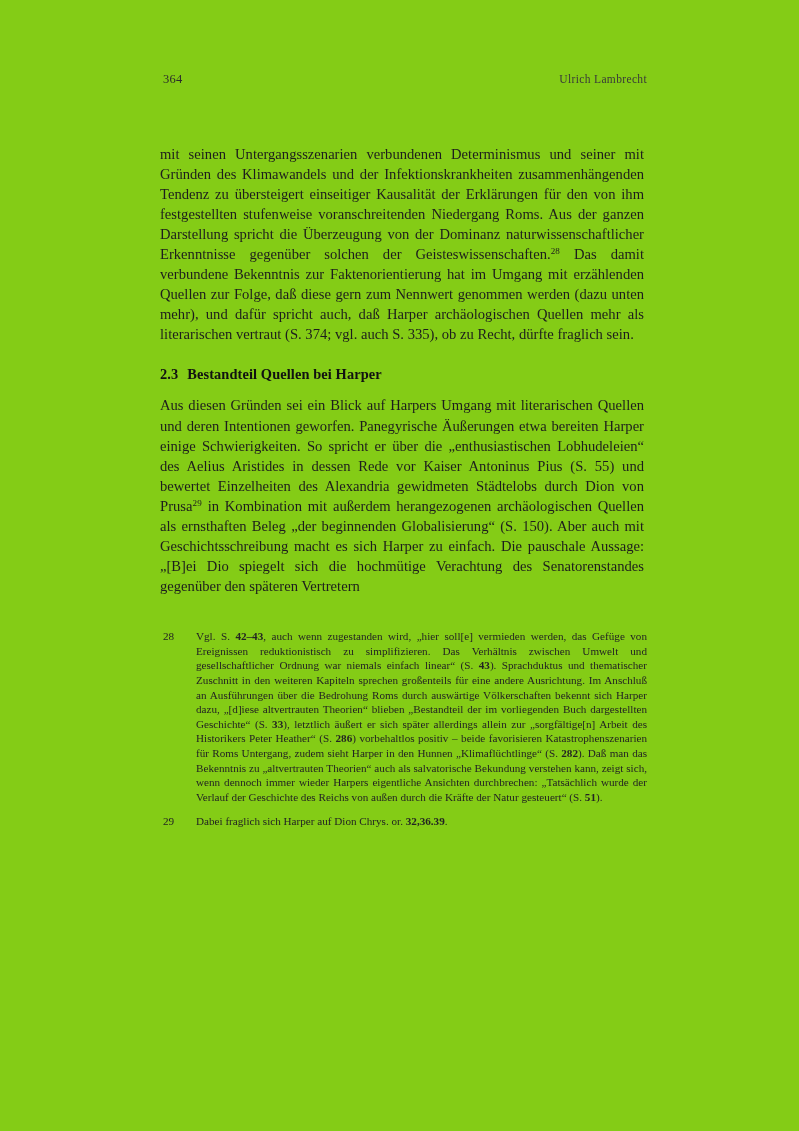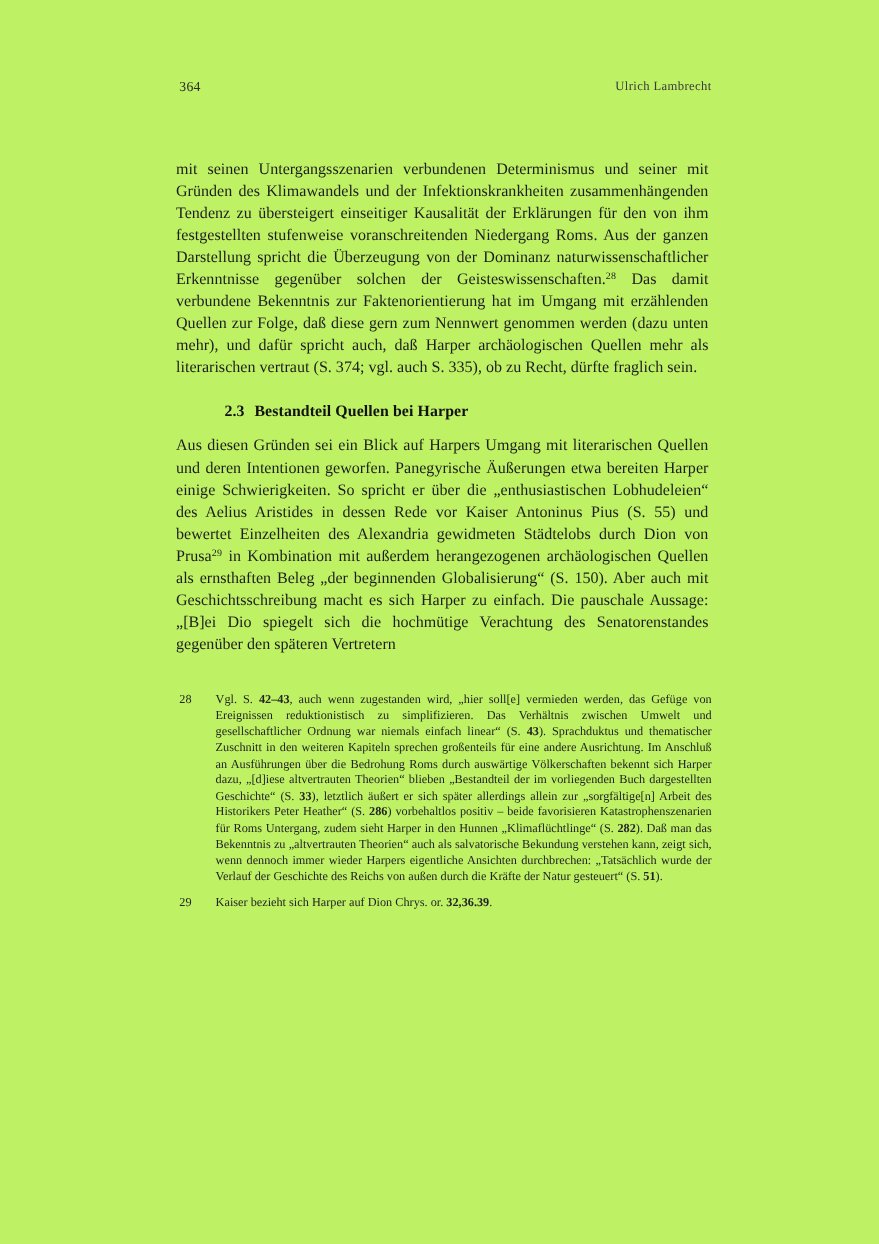--- a/index.html
+++ b/index.html
@@ -13,21 +13,21 @@
     height: 1131px;
     position: relative;
     font-family: "Liberation Serif", "DejaVu Serif", serif;
     color: #1a1a1a;
     overflow: hidden;
   }
 
   .page {
     position: absolute;
     inset: 0;
-    background: #bef264;
+    background: #84cc16;
   }
 
   
   .running-head {
     position: absolute;
     top: 72px;
     left: 163px;
     width: 484px;
     height: 18px;
   }
@@ -72,21 +72,20 @@
   h2.section-heading {
     margin: 21px 0 11px 0;
     font-size: 14.4px;
     line-height: 19px;
     font-weight: bold;
     color: #111111;
     letter-spacing: 0.1px;
   }
   h2.section-heading .sec-num {
     margin-right: 9px;
-    margin-left: 44px;
   }
 
   sup.fn-ref {
     font-size: 0.62em;
     vertical-align: 0.52em;
     line-height: 0;
     letter-spacing: 0.2px;
   }
 
   
@@ -139,18 +138,18 @@
 
   </div>
 
   <div class="footnotes">
 
     <div class="footnote">
       <span class="fn-num">28</span><span>Vgl. S. </span><span class="pg">42–43</span><span>, auch wenn zugestanden wird, „hier soll[e] vermieden werden, das Gefüge von Ereignissen reduktionistisch zu simplifizieren. Das Verhältnis zwischen Umwelt und gesellschaftlicher Ordnung war niemals einfach linear“ (S. </span><span class="pg">43</span><span>). Sprachduktus und thematischer Zuschnitt in den weiteren Kapiteln sprechen großenteils für eine andere Ausrichtung. Im Anschluß an Ausführungen über die Bedrohung Roms durch auswärtige Völkerschaften bekennt sich Harper dazu, „[d]iese altvertrauten Theorien“ blieben „Bestandteil der im vorliegenden Buch dargestellten Geschichte“ (S. </span><span class="pg">33</span><span>), letztlich äußert er sich später allerdings allein zur „sorgfältige[n] Arbeit des Historikers Peter Heather“ (S. </span><span class="pg">286</span><span>) vorbehaltlos positiv – beide favorisieren Katastrophenszenarien für Roms Untergang, zudem sieht Harper in den Hunnen „Klimaflüchtlinge“ (S. </span><span class="pg">282</span><span>). Daß man das Bekenntnis zu „altvertrauten Theorien“ auch als salvatorische Bekundung verstehen kann, zeigt sich, wenn dennoch immer wieder Harpers eigentliche Ansichten durchbrechen: „Tatsächlich wurde der Verlauf der Geschichte des Reichs von außen durch die Kräfte der Natur gesteuert“ (S. </span><span class="pg">51</span><span>).</span>
     </div>
 
     <div class="footnote">
-      <span class="fn-num">29</span><span>Kaiser bezieht sich Harper auf Dion Chrys. or. </span><span class="pg">32,36.39</span><span>.</span>
+      <span class="fn-num">29</span><span>Dabei fraglich sich Harper auf Dion Chrys. or. </span><span class="pg">32,36.39</span><span>.</span>
     </div>
 
   </div>
 
 </div>
 
 </body></html>

